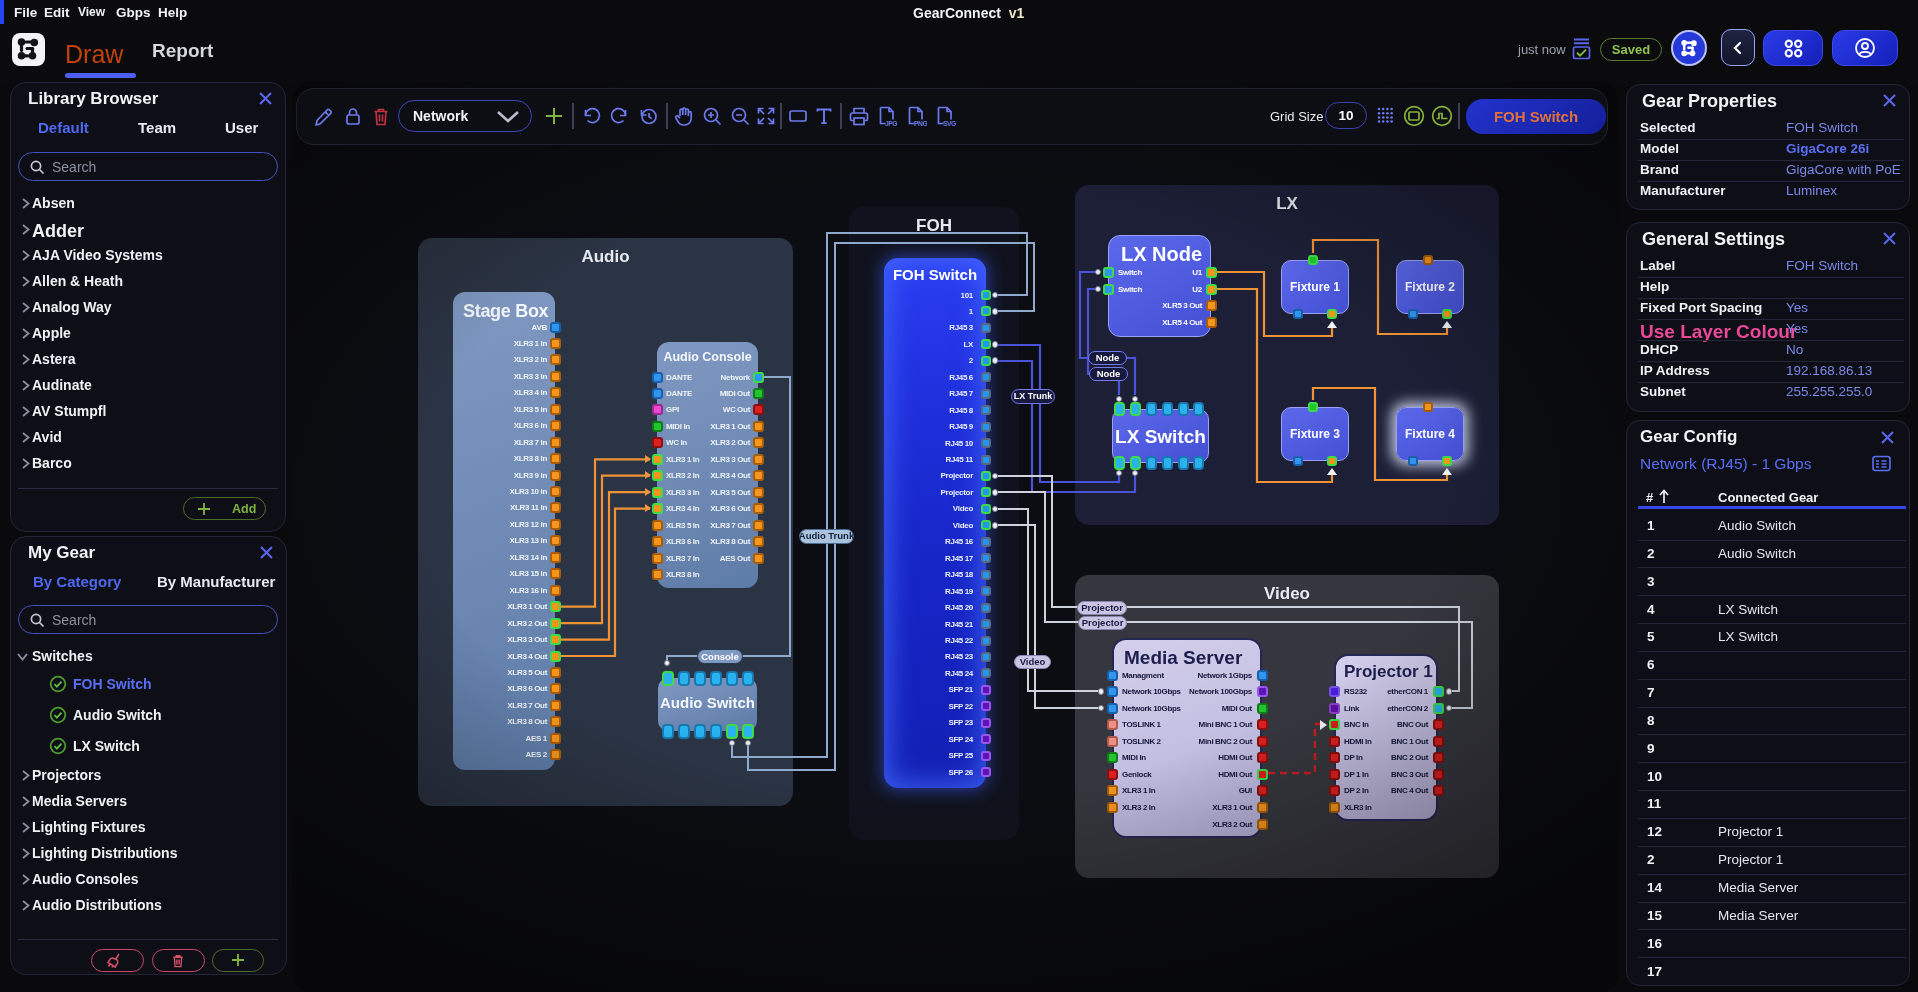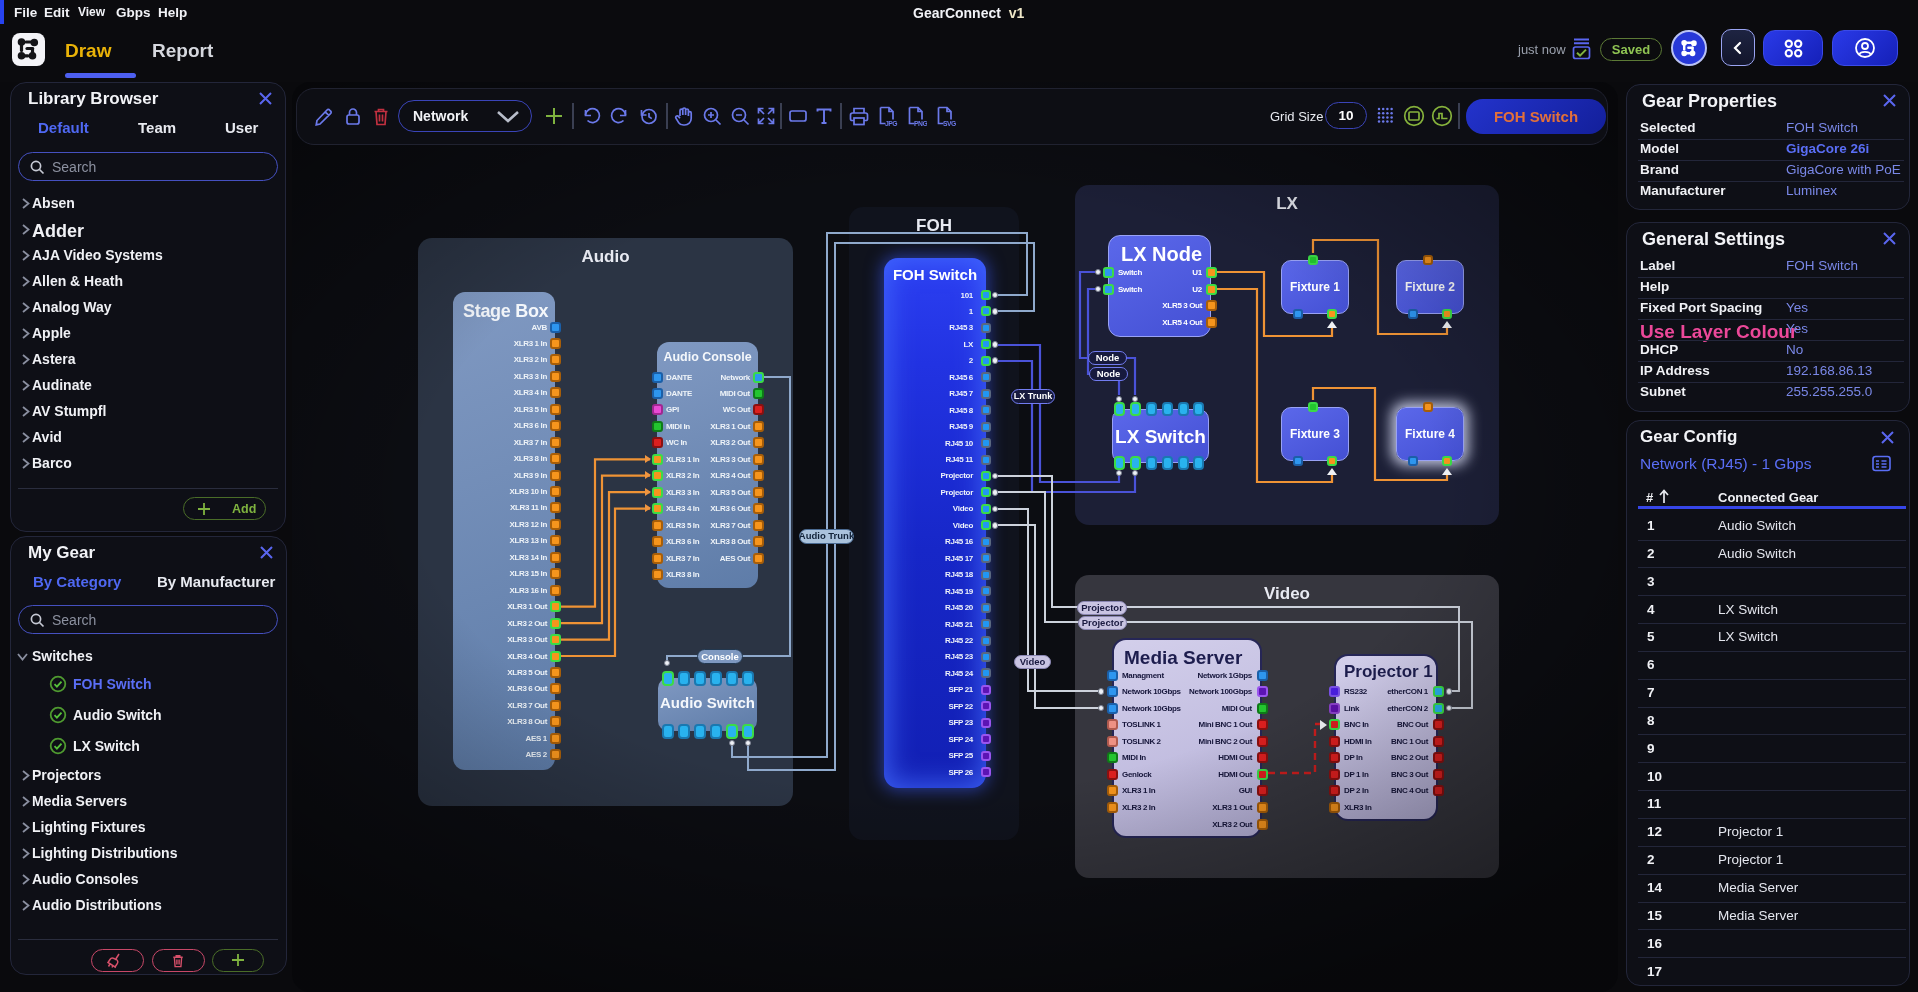--- a/index.html
+++ b/index.html
@@ -400,21 +400,21 @@
 <line x1="14" y1="9" x2="20.5" y2="9"></line>
           <circle cx="22.3" cy="9.5" r="2.2"></circle>
 <line x1="15" y1="15.5" x2="20.5" y2="15.5"></line>
           <line x1="20.5" y1="15.5" x2="20.5" y2="21"></line>
 <circle cx="20.5" cy="22.8" r="2.2"></circle>
           <circle cx="9.5" cy="22.8" r="2.2"></circle>
           <line x1="12" y1="22.8" x2="16" y2="22.8"></line>
 </g>
       </svg>
     </div>
-<div style="position:absolute;left:65px;top:40px;font-size:19px;font-weight:700;color:#eab308">Draw</div>
+<div style="position:absolute;left:65px;top:40px;font-size:25px;font-weight:400;color:#c2410c">Draw</div>
 <div style="position:absolute;left:65px;top:73px;width:71px;height:5px;background:#4d5ff0;border-radius:3px"></div>
 <div style="position:absolute;left:152px;top:40px;font-size:19px;font-weight:700;color:#d6d8de">Report</div>
 <div style="position:absolute;left:1518px;top:42px;font-size:13px;color:#9aa0ac">just now</div>
 <svg style="position:absolute;left:1571px;top:38px" width="21" height="23" viewBox="0 0 21 23">
 <path d="M3 1.5 h15 M3 5.2 h15" stroke="#5a66f0" stroke-width="1.9" fill="none"></path>
 <rect x="2.5" y="9" width="16" height="11.5" rx="2" stroke="#5a66f0" stroke-width="1.7" fill="none"></rect>
 <path d="M6 14.8 l3 2.8 l6 -6" stroke="#7fb33f" stroke-width="2" fill="none"></path>
     </svg>
 <div style="position:absolute;left:1600px;top:38px;width:62px;height:23px;background:transparent;color:#8fc353;border:1.5px solid #5c7a36;border-radius:12.5px;font-size:13px;font-weight:700;display:flex;align-items:center;justify-content:center;box-sizing:border-box;line-height:1;white-space:nowrap">Saved</div>
 <div style="position:absolute;left:1671px;top:30px;width:36px;height:36px;background:#2738d8;border-radius:50%;border:2px solid #b9c2f5;display:flex;align-items:center;justify-content:center">

